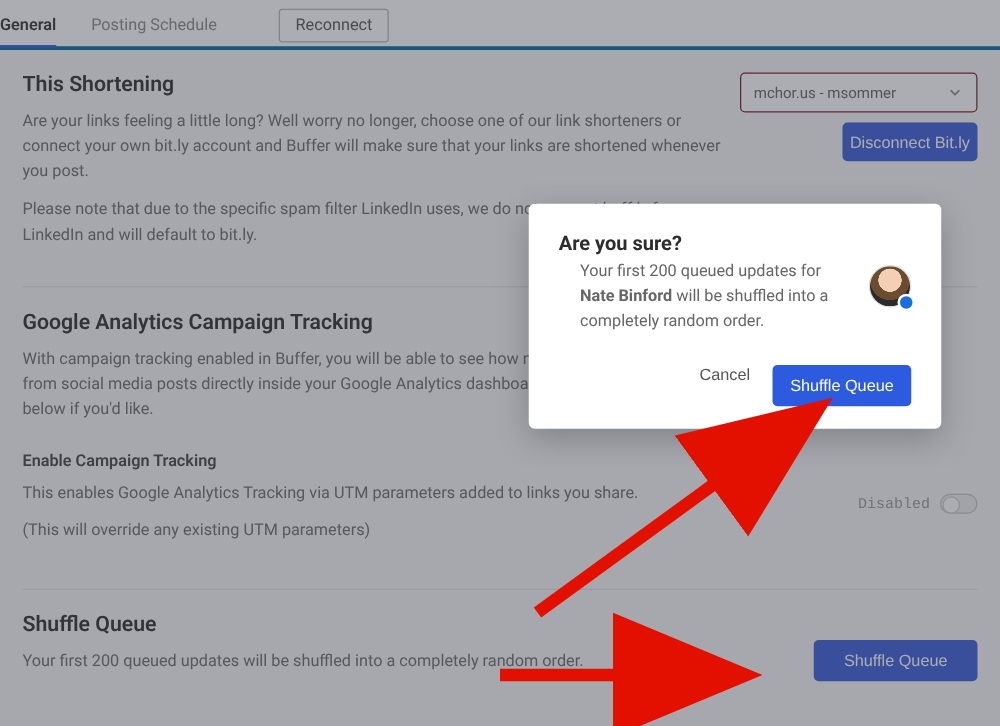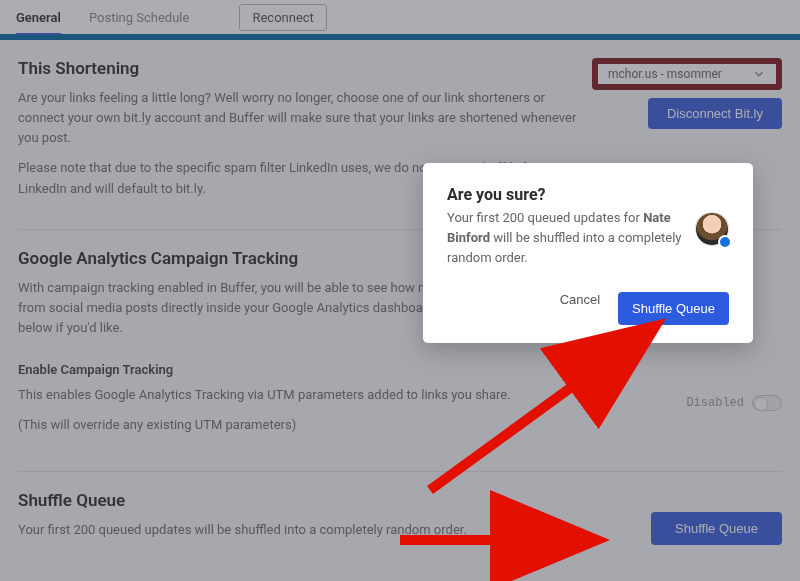--- a/index.html
+++ b/index.html
@@ -6,49 +6,49 @@
   html, body { width: 800px; height: 581px; overflow: hidden; font-family: -apple-system, BlinkMacSystemFont, "Segoe UI", Roboto, Helvetica, Arial, sans-serif; }
   .page {
     position: relative;
     width: 800px;
     height: 581px;
     background: #f7f7f7;
     color: #3a3a3a;
   }
   .topbar {
     position: absolute; left: 0; top: 0; width: 100%; height: 40px;
-    background: #fff; border-bottom: 6px solid #0369a1;
-    padding-left: 16px; display: flex; align-items: flex-end;
+    background: #fff; border-bottom: 3px solid #0369a1;
+    padding-left: 0; display: flex; align-items: flex-end;
   }
   .tabs { display: flex; align-items: center; gap: 28px; }
   .tab { font-size: 13px; color: #8a8a8a; padding: 10px 0 9px; position: relative; }
   .tab.active { color: #333; font-weight: 600; }
   .tab.active::after {
     content: ""; position: absolute; left: 0; right: 0; bottom: -1px;
     height: 2px; background: #3b5dd6;
   }
   .reconnect { border: 1px solid #b8b8b8; border-radius: 3px; padding: 5px 12px; font-size: 13px; color: #555; margin-left: 22px; background: #fff; }
 
   .content { position: absolute; left: 0; top: 40px; right: 0; bottom: 0; padding: 18px 18px 0; }
   .section { border-bottom: 1px solid #e1e1e1; padding-bottom: 20px; margin-bottom: 18px; position: relative; }
   .section:last-child { border-bottom: none; }
   .h2 { font-size: 17px; font-weight: 600; color: #2f2f2f; margin-bottom: 10px; }
   .para { font-size: 13px; color: #6d6d6d; line-height: 1.55; max-width: 560px; margin-bottom: 10px; }
   .sub { font-size: 13px; font-weight: 600; color: #444; margin-top: 24px; margin-bottom: 8px; }
   .ctrl-right { position: absolute; right: 0; top: 0; display: flex; flex-direction: column; gap: 8px; align-items: flex-end; }
   .select {
-    width: 190px; height: 32px; background: #fff; border: 6px solid #7f1d1d; border-radius: 4px;
+    width: 190px; height: 32px; background: #fff; border: 1px solid #7f1d1d; border-radius: 4px;
     font-size: 12px; color: #666; display: flex; align-items: center; justify-content: space-between;
     padding: 0 10px;
   }
   .select .chev { width: 14px; height: 14px; }
   .chev svg { width: 14px; height: 14px; stroke: #888; fill: none; stroke-width: 2.2; }
   .btn-primary {
     background: #3b5dd6; color: #fff; border: none; border-radius: 4px;
-    font-size: 13px; padding: 8px 19px; display: inline-flex; align-items: center; justify-content: center;
+    font-size: 13px; padding: 8px 6px; display: inline-flex; align-items: center; justify-content: center;
   }
   .disabled-toggle {
     position: absolute; right: 0; bottom: 60px; display: flex; align-items: center; gap: 8px;
     font-size: 12px; color: #9a9a9a; font-family: Liberation Mono, monospace;
   }
   .toggle {
     width: 30px; height: 16px; border: 1.5px solid #c4c4c4; border-radius: 10px; position: relative;
     background: #eee;
   }
   .toggle::after {
@@ -62,21 +62,21 @@
   }
 
   .overlay {
     position: absolute; inset: 0; background: rgba(55,60,75,0.42);
   }
   .modal {
     position: absolute; left: 423px; top: 163px; width: 330px; background: #fff;
     border-radius: 5px; box-shadow: 0 8px 26px rgba(0,0,0,0.22); padding: 22px 24px 18px;
   }
   .modal h3 { font-size: 16px; font-weight: 700; color: #2d2d2d; margin-bottom: 4px; }
-  .modal-body { display: flex; align-items: flex-start; gap: 12px; }
+  .modal-body { display: flex; align-items: flex-start; gap: 12px; margin-left: 17px; }
   .modal-body p { font-size: 13px; color: #666; line-height: 1.55; }
   .avatar-wrap { position: relative; width: 34px; height: 34px; flex: 0 0 auto; margin-top: 4px; }
   .avatar {
     width: 34px; height: 34px; border-radius: 50%; overflow: hidden;
     background: radial-gradient(circle at 50% 35%, #f2cfb5 0 35%, #6b4c2e 36% 60%, #2b2b2b 61% 100%);
     border: 1px solid #ddd;
   }
   .badge {
     position: absolute; right: -3px; bottom: -3px; width: 14px; height: 14px; border-radius: 50%;
     background: #1a6fe0; border: 2px solid #fff;

